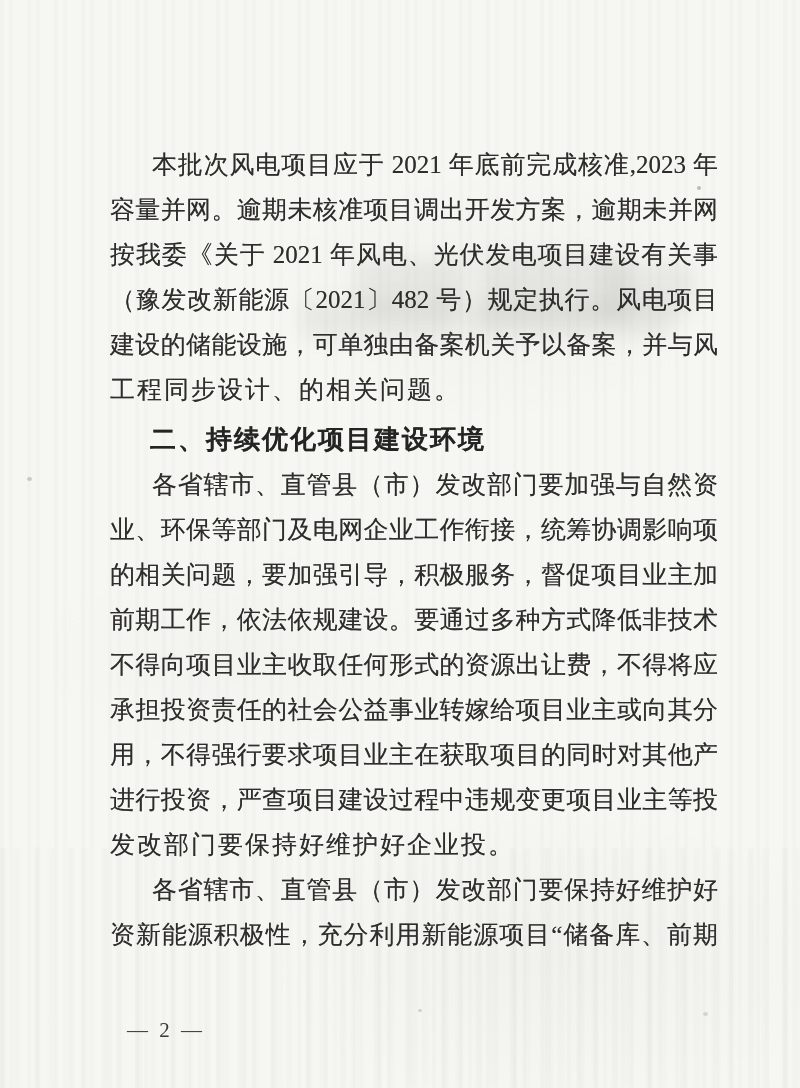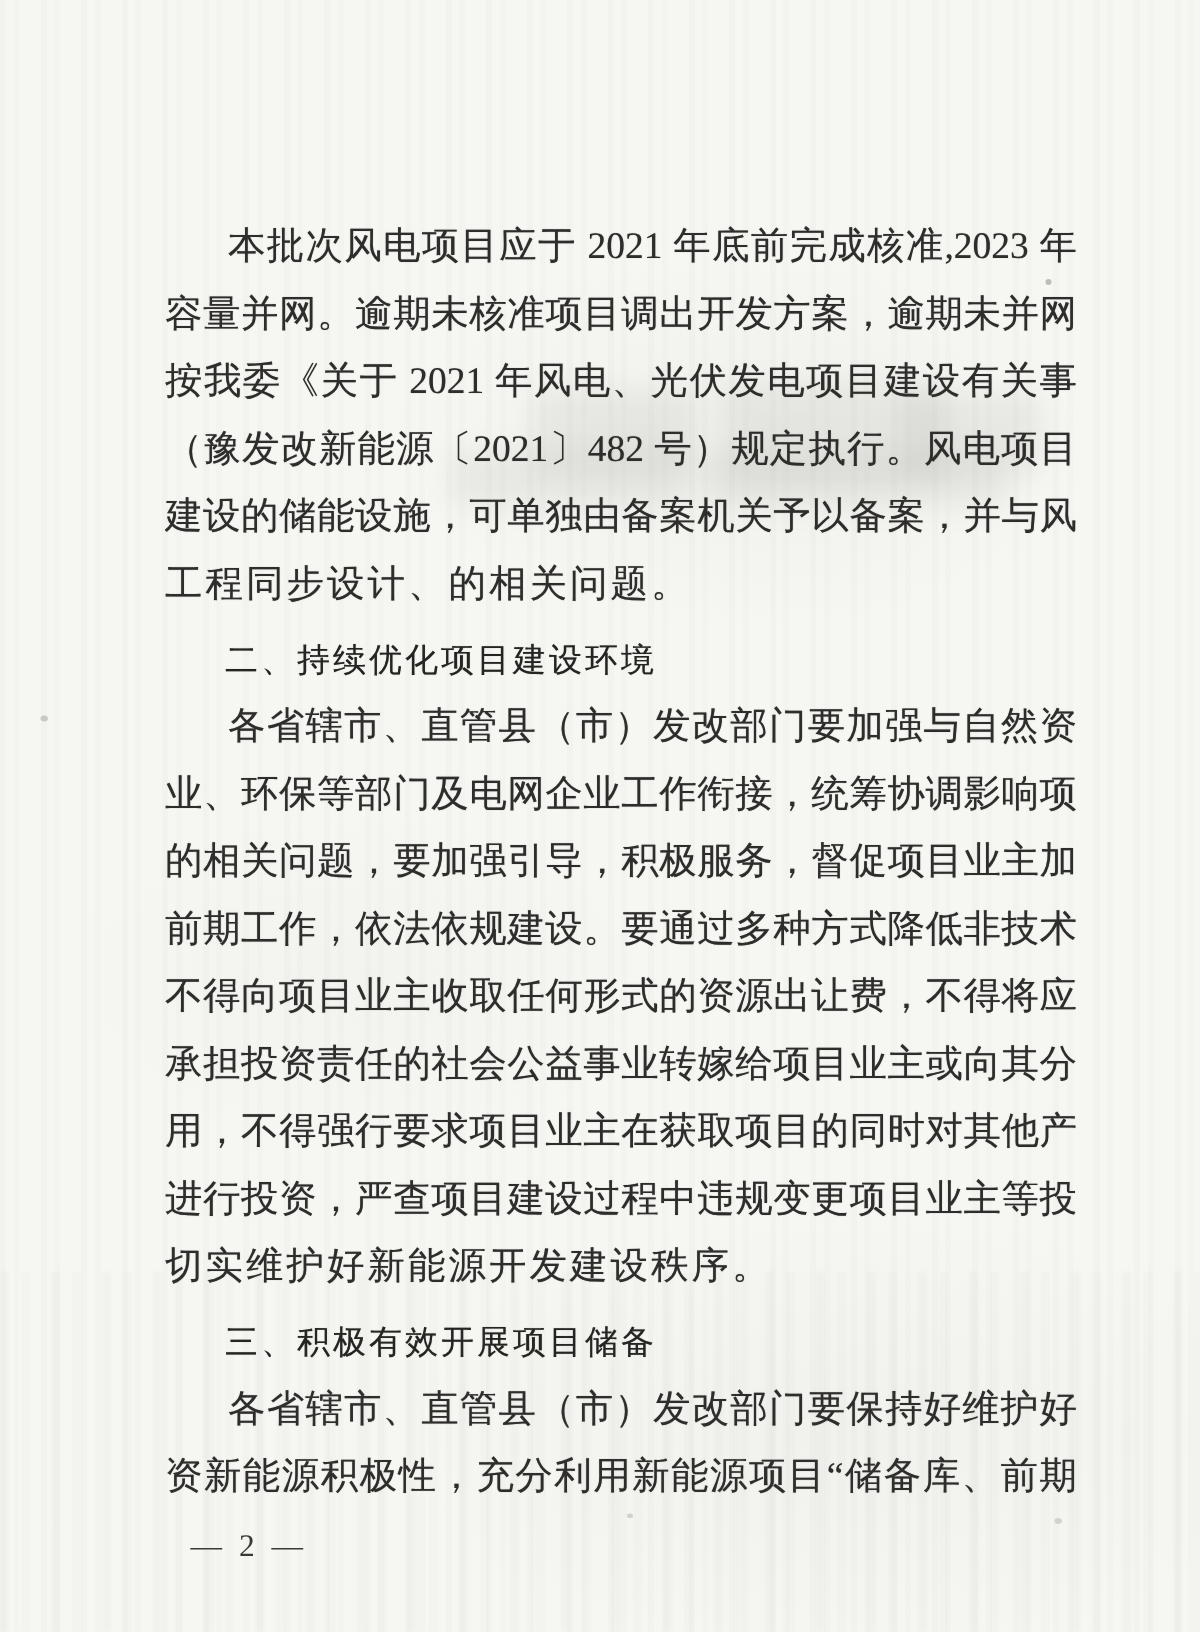--- a/index.html
+++ b/index.html
@@ -59,22 +59,22 @@
     overflow: hidden;
   }
   .line.plain {
     letter-spacing: 2px;
   }
   .line.indent {
     text-indent: 42px;
   }
   .line.heading {
     font-family: "Liberation Sans", "DejaVu Sans", sans-serif;
-    font-weight: 400;
-    font-size: 22px;
+    font-weight: 700;
+    font-size: 26px;
     letter-spacing: 2px;
     color: #242422;
     text-indent: 40px;
     margin-top: 5px;
     text-shadow: 0 0 0.5px rgba(36,36,34,0.6);
   }
   .page-number {
     position: absolute;
     left: 127px;
     top: 1018px;
@@ -135,22 +135,21 @@
       <div class="line plain">工程同步设计、的相关问题。</div>
       <div class="line heading">二、持续优化项目建设环境</div>
       <div class="line justify indent">各省辖市、直管县（市）发改部门要加强与自然资源、林</div>
       <div class="line justify">业、环保等部门及电网企业工作衔接，统筹协调影响项目落地</div>
       <div class="line justify">的相关问题，要加强引导，积极服务，督促项目业主加快完善</div>
       <div class="line justify">前期工作，依法依规建设。要通过多种方式降低非技术成本，</div>
       <div class="line justify">不得向项目业主收取任何形式的资源出让费，不得将应由地方</div>
       <div class="line justify">承担投资责任的社会公益事业转嫁给项目业主或向其分摊费</div>
       <div class="line justify">用，不得强行要求项目业主在获取项目的同时对其他产业项目</div>
       <div class="line justify">进行投资，严查项目建设过程中违规变更项目业主等投机行为，</div>
-      <div class="line plain">切实维护好新能源开发建设秩序。</div>
-      <div class="line heading">三、积极有效开展项目储备</div>
+      <div class="line plain">发改部门要保持好维护好企业投。</div>
       <div class="line justify indent">各省辖市、直管县（市）发改部门要保持好维护好企业投</div>
       <div class="line justify">资新能源积极性，充分利用新能源项目“储备库、前期库、建设</div>
     </div>
 
   <div class="page-number">— 2 —</div>
 
   <div class="band-overlay"></div>
 </div>
 
 </body></html>

